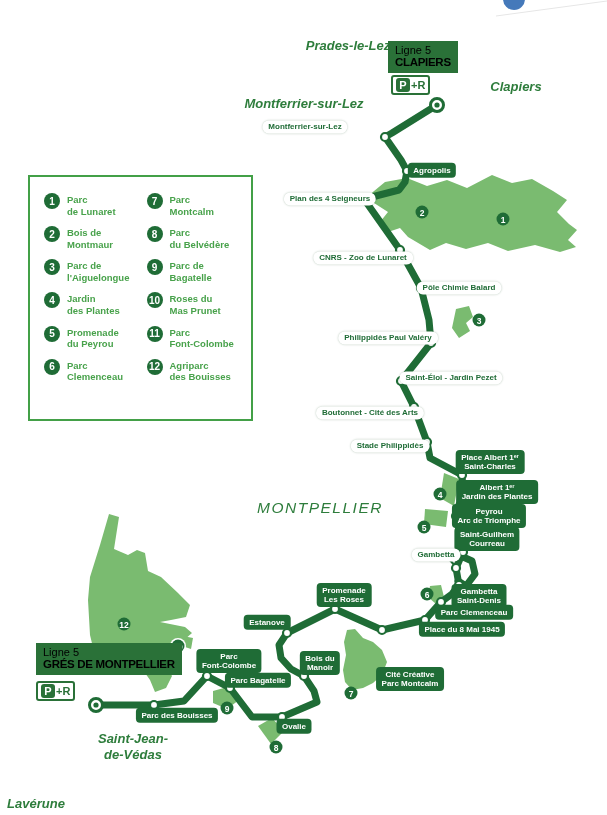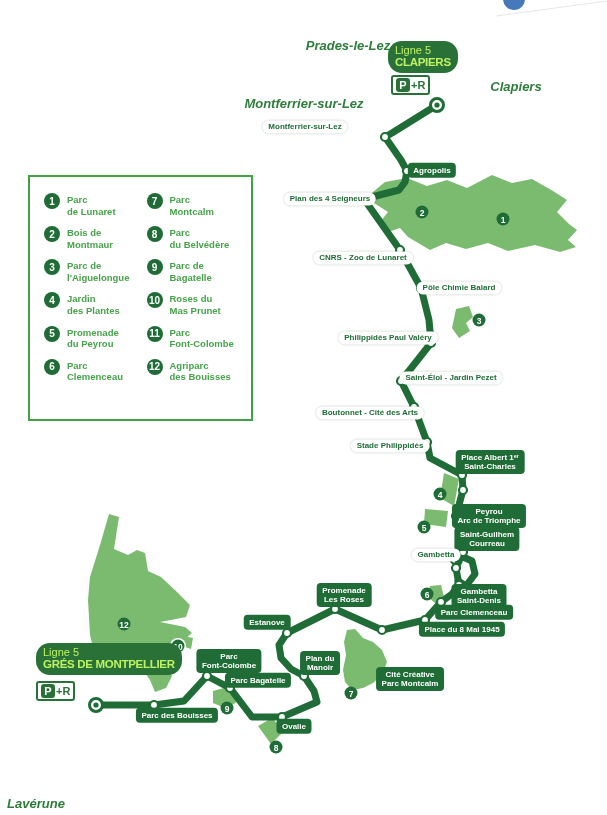--- a/index.html
+++ b/index.html
@@ -33,21 +33,21 @@
 
   
   .place{
     color:#2e7d3c;font-style:italic;font-weight:700;font-size:13px;line-height:1.25;
     white-space:pre-line;text-align:center;z-index:2;width:max-content;
   }
   .mont{font-weight:400;font-size:15.5px;letter-spacing:1.5px;}
 
   
   .tbox{
-    background:#2a7138;color:#bef264;border-radius:14px;padding:3px 7px 4px 7px;
+    background:#2a7138;color:#000000;border-radius:0;padding:3px 7px 4px 7px;
     line-height:1.1;z-index:4;width:max-content;
   }
   .t-line{font-size:11px;font-weight:400;display:block;}
   .t-name{font-size:11.5px;font-weight:700;letter-spacing:-0.3px;display:block;}
 
   
   .pr{
     background:#fff;border:2px solid #2a7138;border-radius:3px;
     display:flex;align-items:center;gap:1px;padding:1px 3px;width:max-content;z-index:4;
   }
@@ -145,48 +145,53 @@
     </g>
     <g>
       <circle cx="96" cy="705" r="6.5" fill="#fff" stroke="#1f6c36" stroke-width="3"></circle>
       <circle cx="96" cy="705" r="2.6" fill="#1f6c36"></circle>
     </g>
   </svg>
 
   <div class="abs ctr place" style="left:348px;top:46px">Prades-le-Lez</div>
   <div class="abs ctr place" style="left:516px;top:87px">Clapiers</div>
   <div class="abs ctr place" style="left:304px;top:104px">Montferrier-sur-Lez</div>
+  <div class="abs ctr place mont" style="left:320px;top:508px">MONTPELLIER</div>
+  <div class="abs ctr place" style="left:133px;top:747px">Saint-Jean-
+de-Védas</div>
   <div class="abs ctr place" style="left:36px;top:804px">Lavérune</div>
 
   <div class="abs ctr sp" style="left:305px;top:127px">Montferrier-sur-Lez</div>
   <div class="abs ctr sb" style="left:432px;top:170px">Agropolis</div>
   <div class="abs ctr sp" style="left:330px;top:199px">Plan des 4 Seigneurs</div>
   <div class="abs ctr sp" style="left:363px;top:258px">CNRS - Zoo de Lunaret</div>
   <div class="abs ctr sp" style="left:459px;top:288px">Pôle Chimie Balard</div>
   <div class="abs ctr sp" style="left:388px;top:338px">Philippidès Paul Valéry</div>
   <div class="abs ctr sp" style="left:451px;top:378px">Saint-Éloi - Jardin Pezet</div>
   <div class="abs ctr sp" style="left:370px;top:413px">Boutonnet - Cité des Arts</div>
   <div class="abs ctr sp" style="left:390px;top:446px">Stade Philippidès</div>
   <div class="abs ctr sb" style="left:490px;top:462px">Place Albert 1ᵉʳ
 Saint-Charles</div>
+  <div class="abs ctr sb" style="left:497px;top:492px">Albert 1ᵉʳ
+Jardin des Plantes</div>
   <div class="abs ctr sb" style="left:489px;top:516px">Peyrou
 Arc de Triomphe</div>
   <div class="abs ctr sb" style="left:487px;top:539px">Saint-Guilhem
 Courreau</div>
   <div class="abs ctr sp" style="left:436px;top:555px">Gambetta</div>
   <div class="abs ctr sb" style="left:479px;top:596px">Gambetta
 Saint-Denis</div>
   <div class="abs ctr sb" style="left:474px;top:612px">Parc Clemenceau</div>
   <div class="abs ctr sb" style="left:462px;top:629px">Place du 8 Mai 1945</div>
   <div class="abs ctr sb" style="left:410px;top:679px">Cité Créative
 Parc Montcalm</div>
   <div class="abs ctr sb" style="left:344px;top:595px">Promenade
 Les Roses</div>
   <div class="abs ctr sb" style="left:267px;top:622px">Estanove</div>
-  <div class="abs ctr sb" style="left:320px;top:663px">Plan du
+  <div class="abs ctr sb" style="left:320px;top:663px">Bois du
 Manoir</div>
   <div class="abs ctr sb" style="left:294px;top:726px">Ovalie</div>
   <div class="abs ctr sb" style="left:258px;top:680px">Parc Bagatelle</div>
   <div class="abs ctr sb" style="left:229px;top:661px">Parc
 Font-Colombe</div>
   <div class="abs ctr sb" style="left:177px;top:715px">Parc des Bouisses</div>
 
   <div class="abs ctr pnum" style="left:503px;top:219px">1</div>
   <div class="abs ctr pnum" style="left:422px;top:212px">2</div>
   <div class="abs ctr pnum" style="left:479px;top:320px">3</div>

